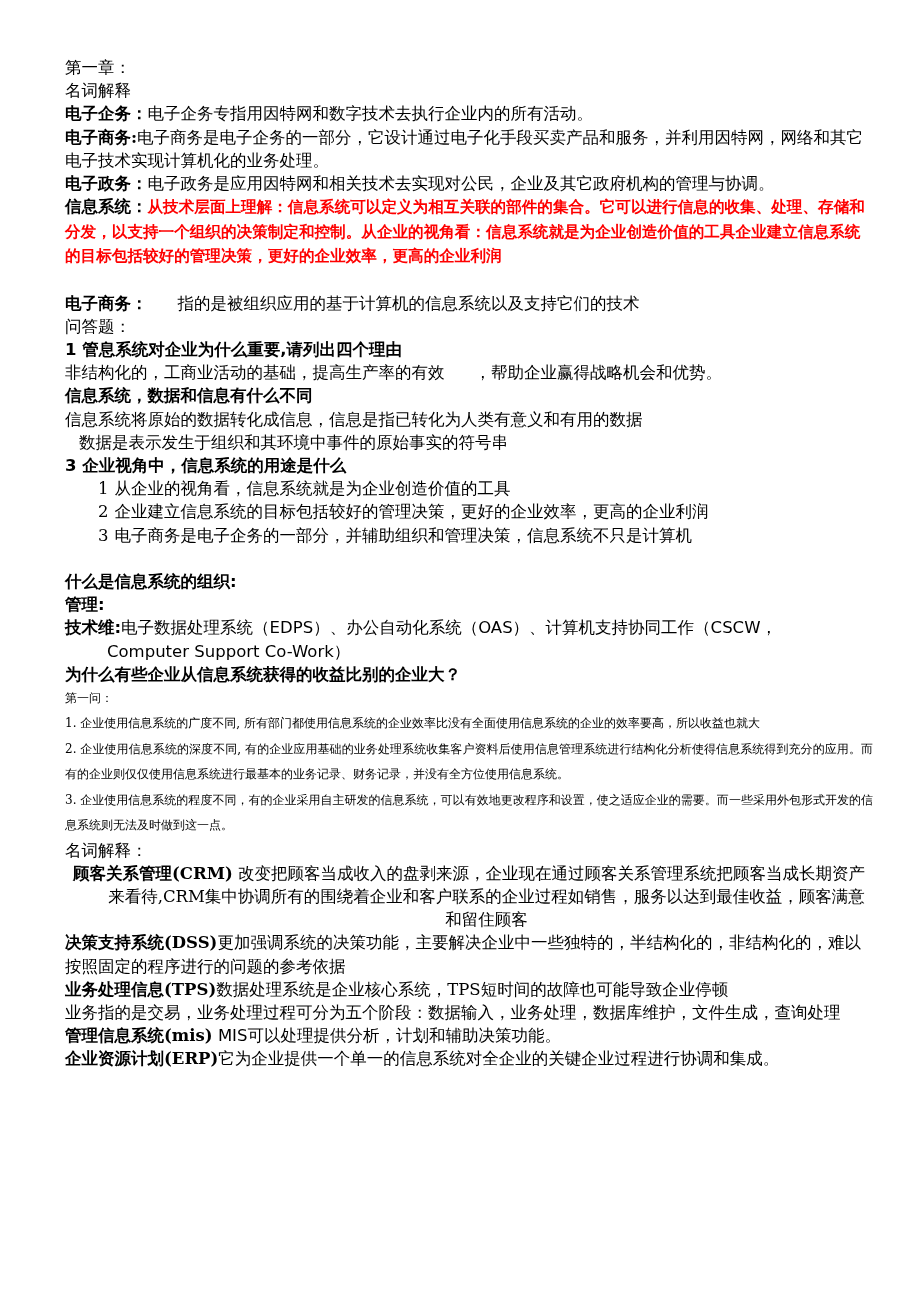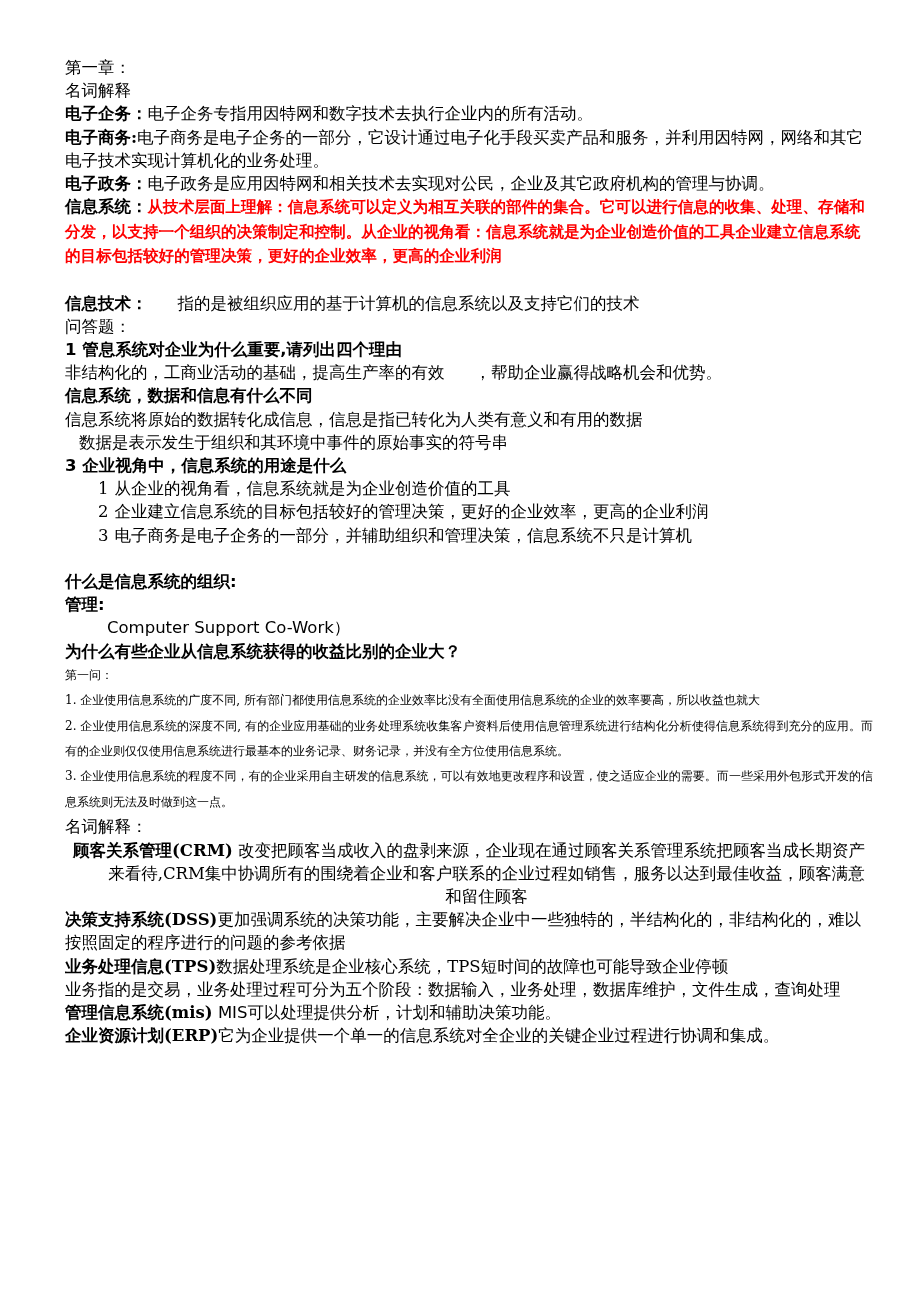--- a/index.html
+++ b/index.html
@@ -116,40 +116,41 @@
     <span class="para hang-0"><span class="lead-serif-b">电子企务：</span><span class="rest-serif">电子企务专指用因特网和数字技术去执行企业内的所有活动。</span></span>
 
     <span class="para hang-0"><span class="lead-serif-b">电子商务:</span><span class="rest-serif">电子商务是电子企务的一部分，它设计通过电子化手段买卖产品和服务，并利用因特网，网络和其它电子技术实现计算机化的业务处理。</span></span>
 
     <span class="para hang-0"><span class="lead-serif-b">电子政务：</span><span class="rest-serif">电子政务是应用因特网和相关技术去实现对公民，企业及其它政府机构的管理与协调。</span></span>
 
     <span class="para hang-0"><span class="lead-serif-b">信息系统：</span><span class="red-block">从技术层面上理解：信息系统可以定义为相互关联的部件的集合。它可以进行信息的收集、处理、存储和分发，以支持一个组织的决策制定和控制。从企业的视角看：信息系统就是为企业创造价值的工具企业建立信息系统的目标包括较好的管理决策，更好的企业效率，更高的企业利润</span></span>
 
     <span class="blank"></span>
 
-    <span class="para hang-0"><span class="lead-sans">信息技术：</span><span class="gap-sm"></span><span class="rest-serif">指的是被组织应用的基于计算机的信息系统以及支持它们的技术</span></span>
+    <span class="para hang-0"><span class="lead-sans">电子商务：</span><span class="gap-sm"></span><span class="rest-serif">指的是被组织应用的基于计算机的信息系统以及支持它们的技术</span></span>
 
     <span class="ln serif">问答题：</span>
 
     <span class="ln sans b">1 管息系统对企业为什么重要,请列出四个理由</span>
     <span class="para hang-0"><span class="rest-serif">非结构化的，工商业活动的基础，提高生产率的有效</span><span class="gap-sm"></span><span class="rest-serif">，帮助企业赢得战略机会和优势。</span></span>
 
     <span class="ln sans b">信息系统，数据和信息有什么不同</span>
     <span class="ln serif">信息系统将原始的数据转化成信息，信息是指已转化为人类有意义和有用的数据</span>
     <span class="ln serif"><span class="indent-sp"></span><span>数据是表示发生于组织和其环境中事件的原始事实的符号串</span></span>
 
     <span class="ln sans b">3 企业视角中，信息系统的用途是什么</span>
     <span class="num-item"><span class="nm">1</span><span>从企业的视角看，信息系统就是为企业创造价值的工具</span></span>
     <span class="num-item"><span class="nm">2</span><span>企业建立信息系统的目标包括较好的管理决策，更好的企业效率，更高的企业利润</span></span>
     <span class="num-item"><span class="nm">3</span><span>电子商务是电子企务的一部分，并辅助组织和管理决策，信息系统不只是计算机</span></span>
 
     <span class="blank"></span>
 
     <span class="ln sans b">什么是信息系统的组织:</span>
     <span class="ln sans b">管理:</span>
+    <span class="para hang-0"><span class="lead-sans">技术维:</span><span class="rest-sans">电子数据处理系统（EDPS）、办公自动化系统（OAS）、计算机支持协同工作（CSCW，</span></span>
     <span class="ln sans cont-ind">Computer Support Co-Work）</span>
 
     <span class="ln sans b">为什么有些企业从信息系统获得的收益比别的企业大？</span>
     <span class="small-p">第一问：</span>
     <span class="small-p">1. 企业使用信息系统的广度不同, 所有部门都使用信息系统的企业效率比没有全面使用信息系统的企业的效率要高，所以收益也就大</span>
     <span class="small-p">2. 企业使用信息系统的深度不同, 有的企业应用基础的业务处理系统收集客户资料后使用信息管理系统进行结构化分析使得信息系统得到充分的应用。而有的企业则仅仅使用信息系统进行最基本的业务记录、财务记录，并没有全方位使用信息系统。</span>
     <span class="small-p">3. 企业使用信息系统的程度不同，有的企业采用自主研发的信息系统，可以有效地更改程序和设置，使之适应企业的需要。而一些采用外包形式开发的信息系统则无法及时做到这一点。</span>
 
     <span class="ln serif">名词解释：</span>
 

